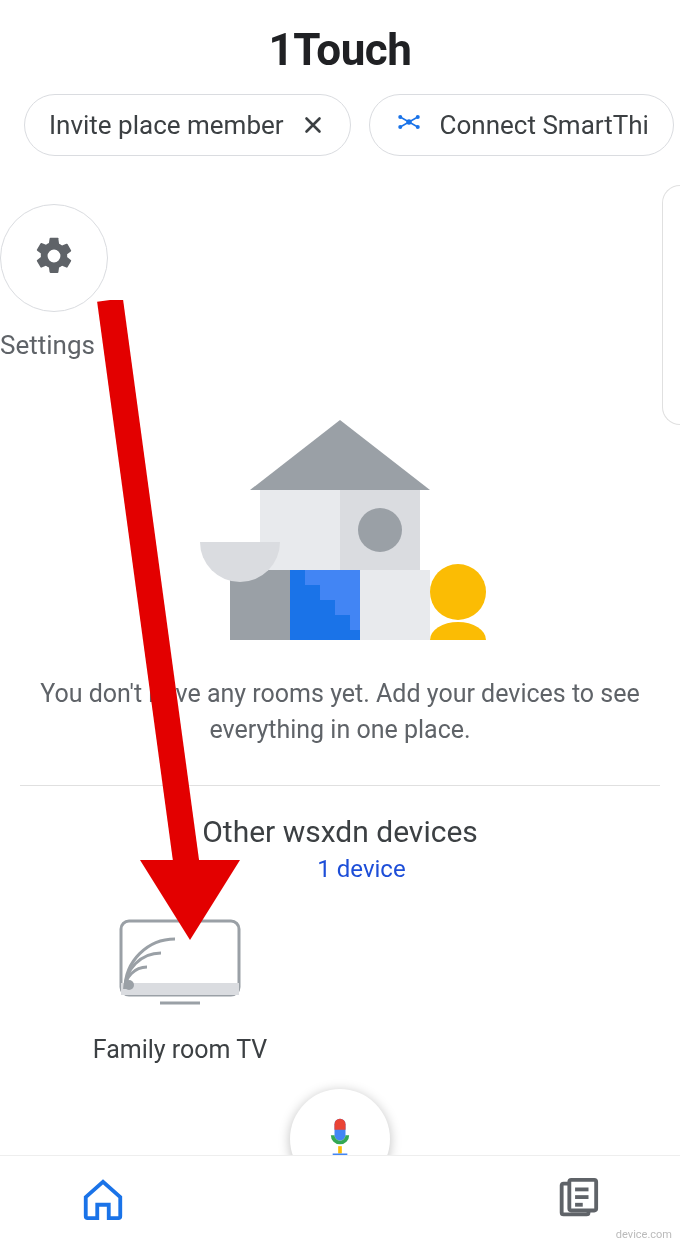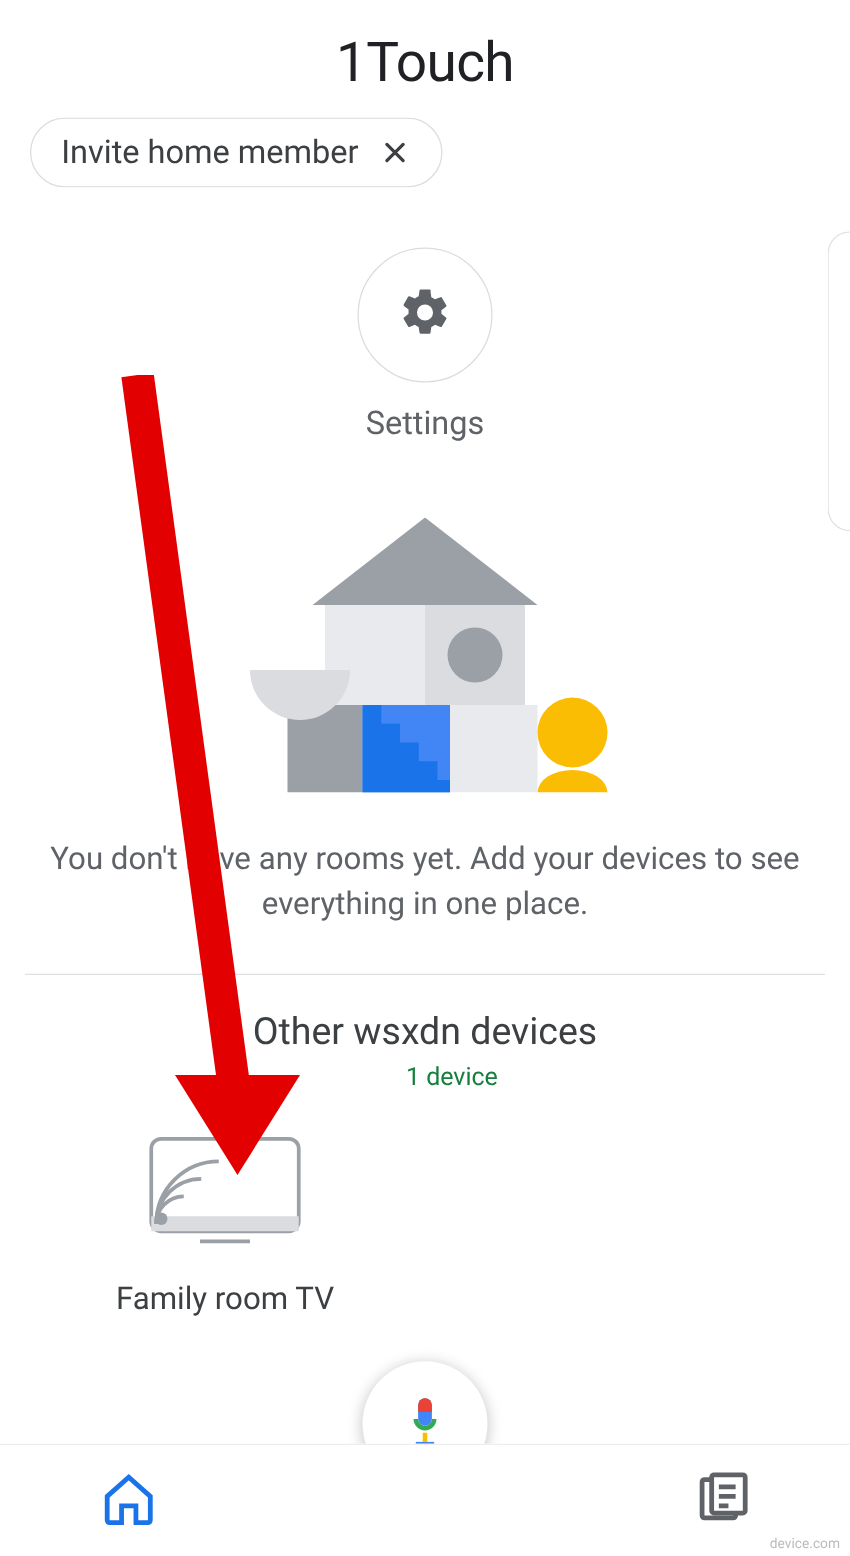--- a/index.html
+++ b/index.html
@@ -8,21 +8,21 @@
     height: 1245px;
     font-family: -apple-system, BlinkMacSystemFont, "Segoe UI", Roboto, Arial, sans-serif;
     background: #fff;
     color: #202124;
     position: relative;
     overflow: hidden;
   }
   .title {
     text-align: center;
     font-size: 44px;
-    font-weight: 400;
+    font-weight: 700;
     padding: 24px 0 18px;
     letter-spacing: -0.5px;
   }
   .chip-row {
     display: flex;
     gap: 18px;
     padding: 0 24px;
     overflow: hidden;
     white-space: nowrap;
   }
@@ -35,21 +35,21 @@
     font-size: 26px;
     color: #3c4043;
     gap: 16px;
     background: #fff;
     flex-shrink: 0;
   }
   .chip .x-icon svg { display:block; }
   .settings-block {
     display: flex;
     flex-direction: column;
-    align-items: center;
+    align-items: flex-start;
     margin-top: 48px;
   }
   .settings-circle {
     width: 108px;
     height: 108px;
     border: 1px solid #dadce0;
     border-radius: 50%;
     display: flex;
     align-items: center;
     justify-content: center;
@@ -79,22 +79,22 @@
   }
   .section-title {
     text-align: center;
     font-size: 30px;
     color: #3c4043;
     margin-top: 28px;
     font-weight: 400;
   }
   .section-sub {
     text-align: center;
-    font-size: 20px;
-    color: #15803d;
+    font-size: 24px;
+    color: #1d4ed8;
     margin-top: 6px;
     margin-left: 43px;
   }
   .device {
     display: flex;
     flex-direction: column;
     align-items: center;
     width: 220px;
     margin: 34px 0 0 70px;
   }
@@ -155,26 +155,39 @@
     background: #fff;
   }
 </style>
 </head>
 <body>
 
 <div class="title">1Touch</div>
 
 <div class="chip-row">
   <div class="chip">
-    <span>Invite home member</span>
+    <span>Invite place member</span>
     <span class="x-icon">
       <svg width="26" height="26" viewBox="0 0 24 24">
           <path d="M18 6L6 18M6 6l12 12" stroke="#3c4043" stroke-width="2.4" stroke-linecap="round" fill="none"></path>
         </svg>
     </span>
+  </div>
+  <div class="chip">
+    <span>
+      <svg width="30" height="30" viewBox="0 0 24 24">
+        <circle cx="12" cy="12" r="2.2" fill="#1a73e8"></circle>
+        <circle cx="5" cy="8" r="1.6" fill="#1a73e8"></circle>
+        <circle cx="5" cy="16" r="1.6" fill="#1a73e8"></circle>
+        <circle cx="19" cy="8" r="1.6" fill="#1a73e8"></circle>
+        <circle cx="19" cy="16" r="1.6" fill="#1a73e8"></circle>
+        <path d="M12 12L5 8M12 12L5 16M12 12l7-4M12 12l7 4" stroke="#1a73e8" stroke-width="1.2"></path>
+      </svg>
+    </span>
+    <span>Connect SmartThi</span>
   </div>
 </div>
 
 <div class="edge-tab"></div>
 
 <div class="settings-block">
   <div class="settings-circle">
     <span>
       <svg width="44" height="44" viewBox="0 0 24 24">
         <path fill="#5f6368" d="M19.14 12.94a7.14 7.14 0 0 0 .05-.94 7.14 7.14 0 0 0-.05-.94l2.03-1.58a.5.5 0 0 0 .12-.64l-1.92-3.32a.5.5 0 0 0-.6-.22l-2.39.96a7.03 7.03 0 0 0-1.62-.94l-.36-2.54A.5.5 0 0 0 13.9 2h-3.8a.5.5 0 0 0-.5.42l-.36 2.54c-.58.24-1.12.56-1.62.94l-2.39-.96a.5.5 0 0 0-.6.22L2.71 8.48a.5.5 0 0 0 .12.64l2.03 1.58a7.14 7.14 0 0 0-.05.94c0 .32.02.63.05.94l-2.03 1.58a.5.5 0 0 0-.12.64l1.92 3.32c.13.22.39.31.6.22l2.39-.96c.5.38 1.04.7 1.62.94l.36 2.54c.4.24.25.42.5.42h3.8c.25 0 .46-.18.5-.42l.36-2.54c.58-.24 1.12-.56 1.62-.94l2.39.96c.21.09.47 0 .6-.22l1.92-3.32a.5.5 0 0 0-.12-.64l-2.03-1.58zM12 15.5A3.5 3.5 0 1 1 12 8.5a3.5 3.5 0 0 1 0 7z"></path>

